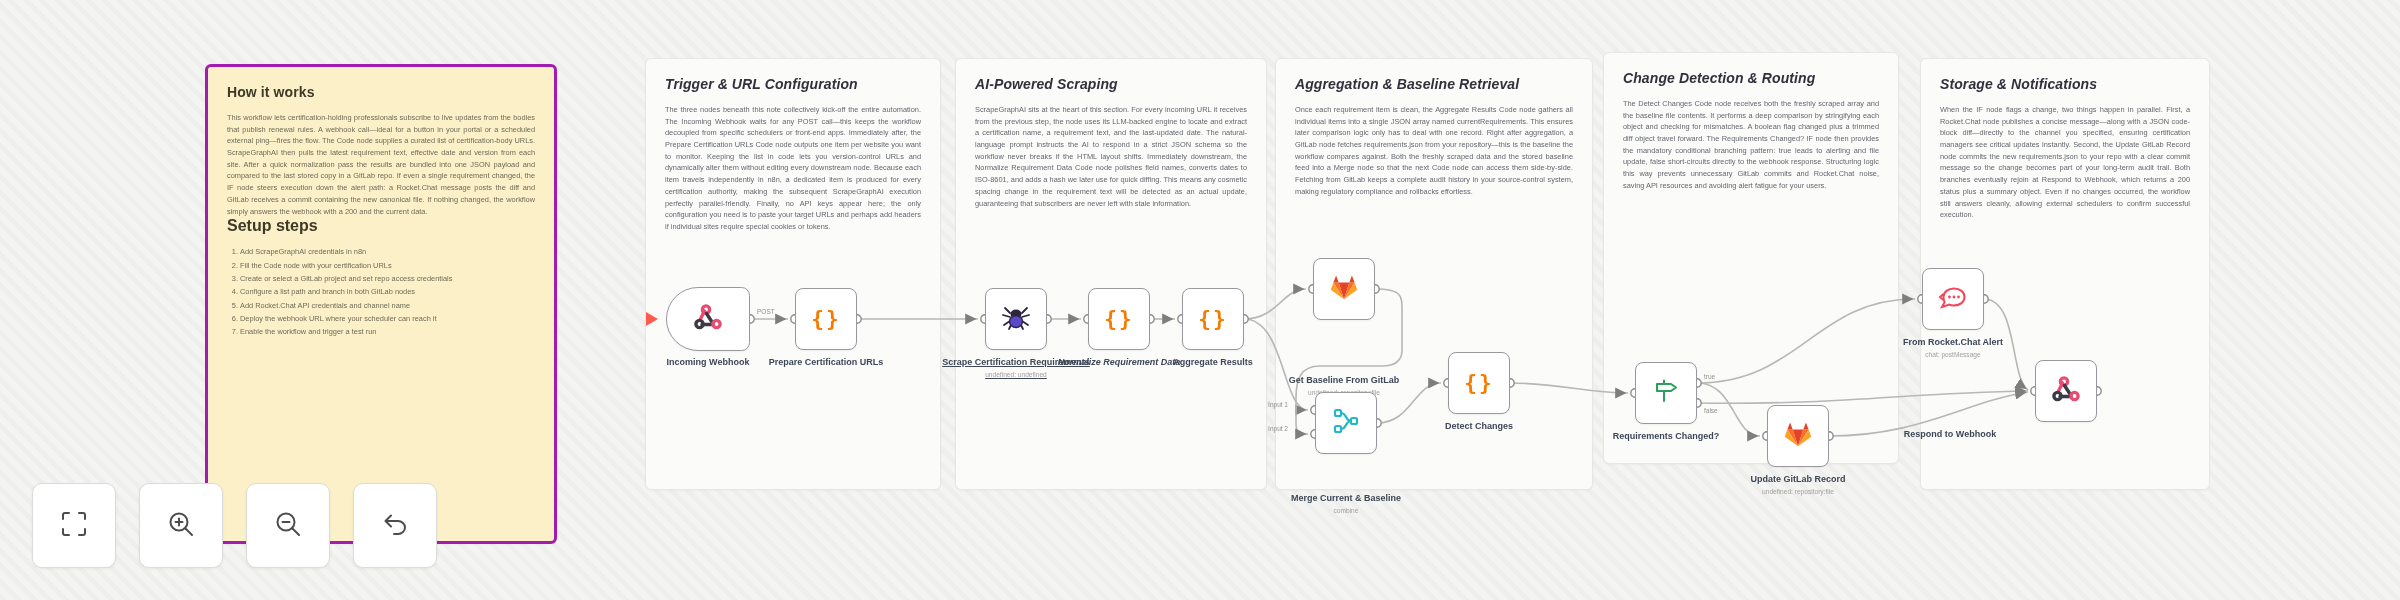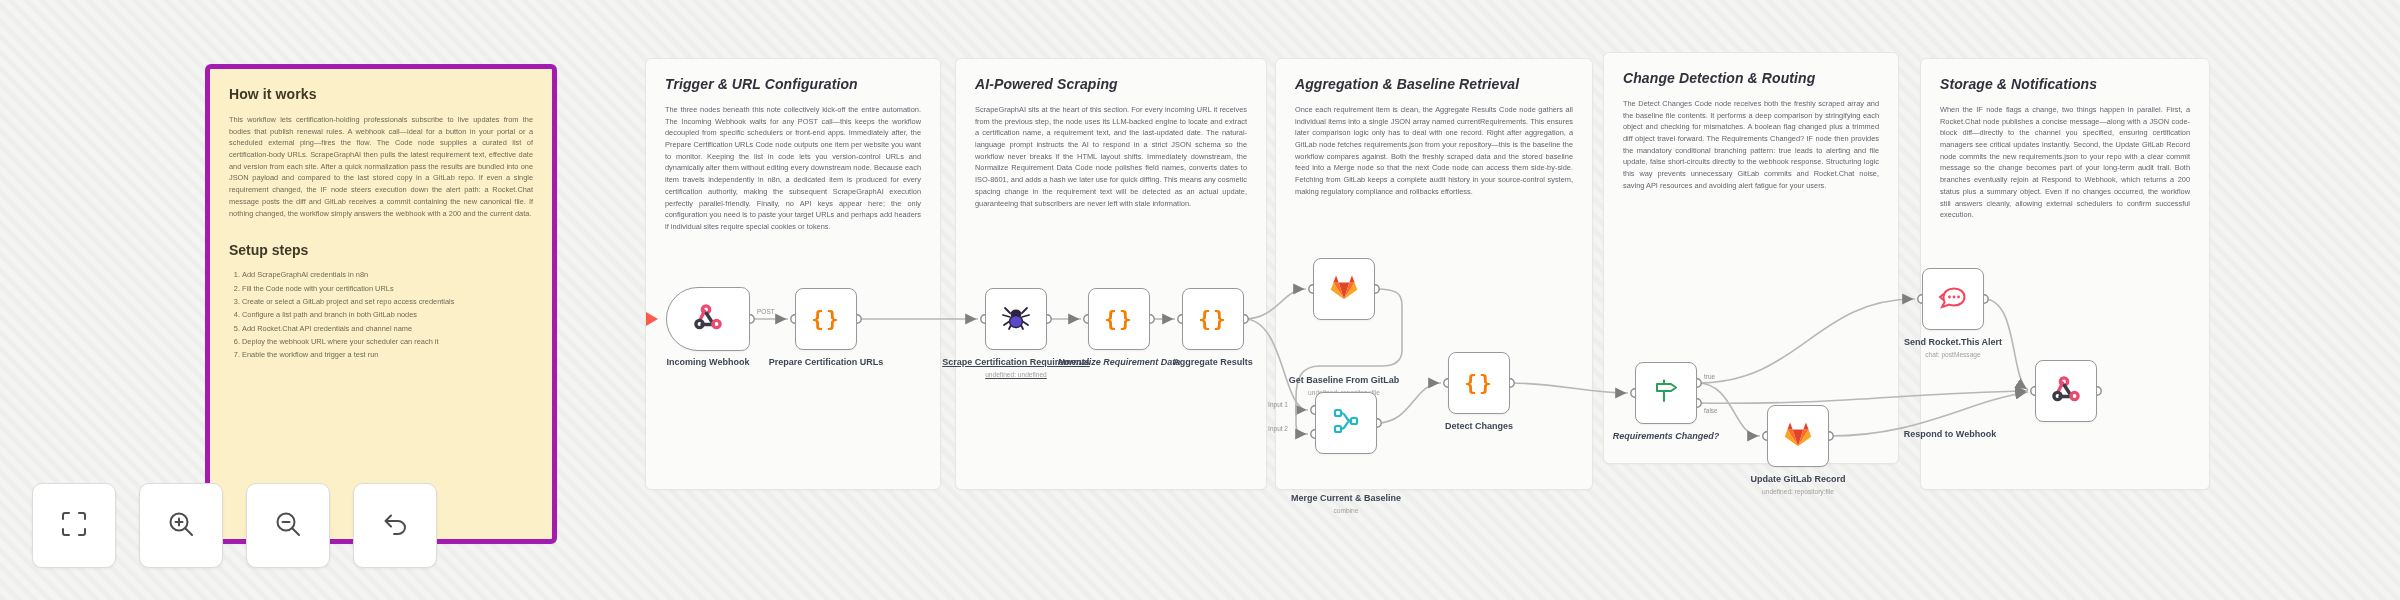--- a/index.html
+++ b/index.html
@@ -7,27 +7,27 @@
   body {
     font-family:"Liberation Sans", sans-serif;
     background-color:#f4f4f2;
     background-image:repeating-linear-gradient(45deg, rgba(0,0,0,0.022) 0 5px, transparent 5px 11px);
     position:relative; color:#444;
   }
   .canvas { position:absolute; inset:0; }
 
   
   .note { position:absolute; border-radius:6px; padding:17px 19px; z-index:1; }
-  .note-yellow { background:#fcf0c8; border:5px solid #a21caf; box-shadow:0 1px 2px rgba(0,0,0,0.04); }
+  .note-yellow { background:#fcf0c8; border:3px solid #a21caf; box-shadow:0 1px 2px rgba(0,0,0,0.04); }
   .note-white  { background:#fbfbfa; border:1px solid #e6e6e2; box-shadow:0 1px 2px rgba(0,0,0,0.03); }
   .note h1 { font-size:14px; font-weight:bold; color:#3e3a28; margin-bottom:12px; letter-spacing:.1px; }
   .note-white h1 { color:#30313b;font-style:italic; }
   .note p  { font-size:7.4px; line-height:1.58; color:#6d6a56; text-align:justify; }
   .note-white p { color:#63666e; }
-  .note h2 { font-size:14px; font-weight:bold; color:#3e3a28; margin:23px 0 10px; }
+  .note h2 { font-size:16px; font-weight:bold; color:#3e3a28; margin:0 0 10px; }
   .note ol { margin-left:13px; font-size:7.4px; line-height:1.8; color:#6d6a56; }
 
   
   .node { position:absolute; width:62px; height:62px; background:#fff; border:1.4px solid #98989d;
           border-radius:8px; z-index:3; display:flex; align-items:center; justify-content:center;
           box-shadow:0 1px 2px rgba(0,0,0,0.05); }
   .node.trigger { width:84px; height:64px; border-radius:34px 9px 9px 34px; }
   .node-label { position:absolute; width:150px; text-align:center; font-size:9px; font-weight:bold;
                 color:#3d4756; z-index:3; line-height:1.3; }
   .node-caption { font-weight:normal; font-size:6.6px; color:#a0a0a0; margin-top:2px; }
@@ -254,21 +254,21 @@
 
   <div class="node" style="left:1635px;top:362px;">
     <span>
       <svg width="28" height="28" viewBox="0 0 28 28" fill="none" stroke="#2e9e5b" stroke-width="2.1" stroke-linecap="round" stroke-linejoin="round">
         <path d="M5 7 H19 L24 10.5 L19 14 H5 Z"></path>
         <path d="M12 14 V24"></path>
         <path d="M12 3.5 V7"></path>
       </svg>
     </span>
   </div>
-  <div class="node-label" style="left:1591px;top:431px;font-style:italic;">
+  <div class="node-label" style="left:1591px;top:431px;">
     <div>Requirements Changed?</div>
   </div>
 
   <div class="node" style="left:1767px;top:405px;">
     <span>
       <svg width="32" height="30" viewBox="0 0 36 34">
         <polygon fill="#e24329" points="18,31 12,12 24,12"></polygon>
         <polygon fill="#fc6d26" points="18,31 6,12 12,12"></polygon>
         <polygon fill="#fc6d26" points="18,31 30,12 24,12"></polygon>
         <polygon fill="#fca326" points="6,12 3,20 18,31"></polygon>
@@ -288,21 +288,21 @@
       <svg width="30" height="26" viewBox="0 0 30 26">
         <path d="M5.5 13 C5.5 8 10 4.5 16 4.5 C22 4.5 26.5 8 26.5 13 C26.5 18 22 21.5 16 21.5 C14.3 21.5 12.7 21.2 11.3 20.6 L4 23 L6.6 18.2 C5.9 16.7 5.5 14.9 5.5 13 Z" fill="none" stroke="#f5455c" stroke-width="2"></path>
         <path d="M5.5 10 L2 13 L5.5 16" fill="none" stroke="#f5455c" stroke-width="2"></path>
         <circle cx="11.5" cy="13" r="1.4" fill="#f5455c"></circle>
         <circle cx="16" cy="13" r="1.4" fill="#f5455c"></circle>
         <circle cx="20.5" cy="13" r="1.4" fill="#f5455c"></circle>
       </svg>
     </span>
   </div>
   <div class="node-label" style="left:1878px;top:337px;">
-    <div>Send Rocket.This Alert</div>
+    <div>From Rocket.Chat Alert</div>
     <div class="node-caption">chat: postMessage</div>
   </div>
 
   <div class="node" style="left:2035px;top:360px;">
     <span>
       <svg width="30" height="28" viewBox="0 0 30 28" fill="none" stroke-width="3.4" stroke-linecap="round">
         <path d="M11.5 8 L7 17" stroke="#ea4b71"></path>
         <circle cx="13" cy="6.5" r="3.6" stroke="#ea4b71"></circle>
         <path d="M13.5 10.5 L19 19" stroke="#3b3b46"></path>
         <circle cx="6.5" cy="21" r="3.6" stroke="#3b3b46"></circle>

